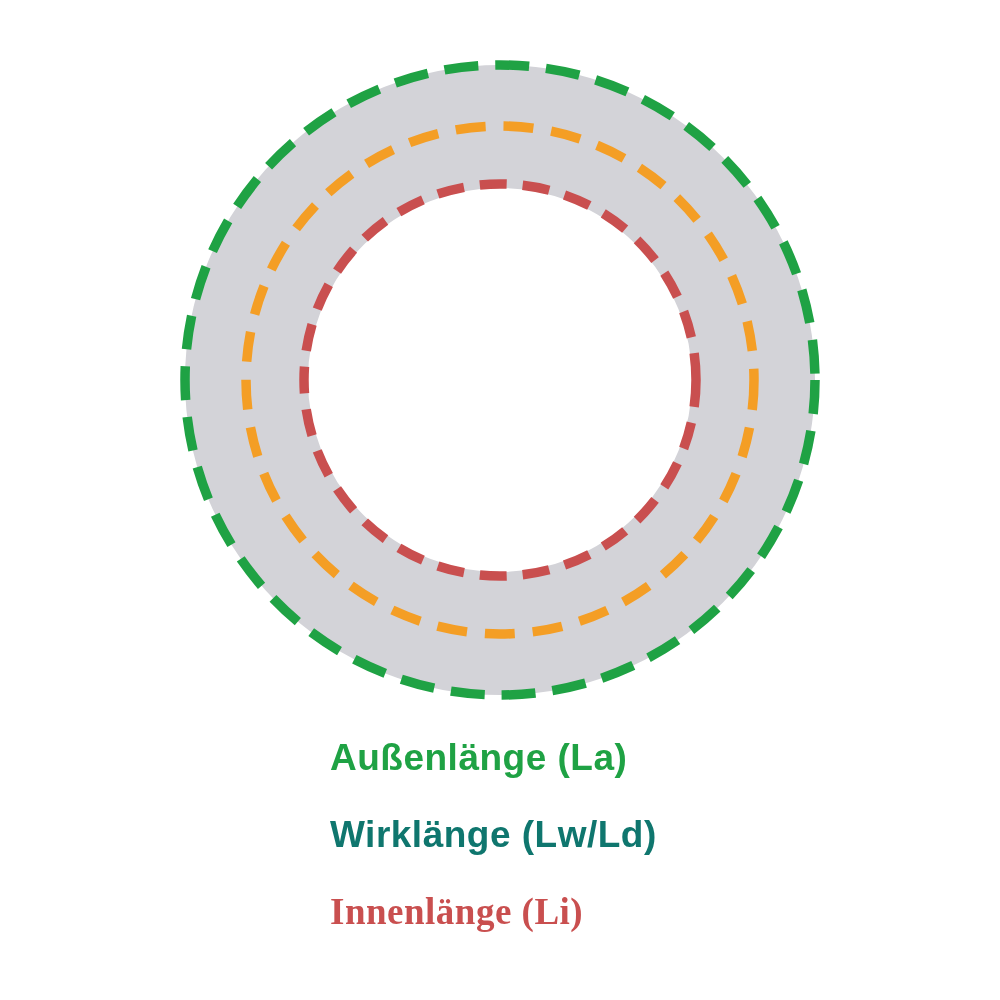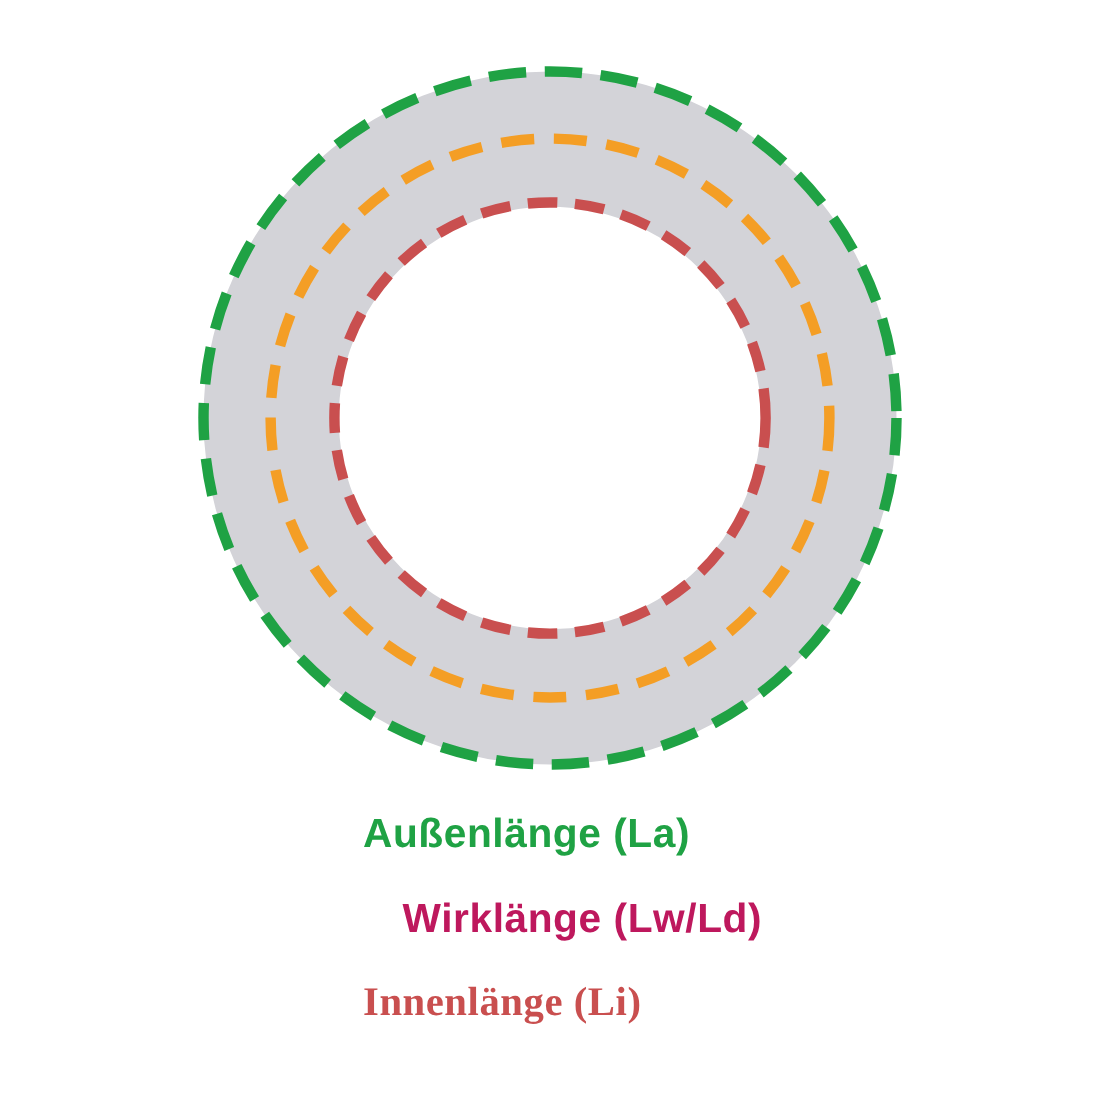--- a/index.html
+++ b/index.html
@@ -62,17 +62,17 @@
 
     <circle class="dash outer" cx="500" cy="380" r="315" stroke="#1FA244"></circle>
 
     <circle class="dash middle" cx="500" cy="380" r="254" stroke="#F49E25"></circle>
 
     <circle class="dash inner" cx="500" cy="380" r="196" stroke="#C94F4F"></circle>
   </svg>
 
   <div class="labels">
     <div class="label" style="color: rgb(31, 162, 68);">Außenlänge (La)</div>
-    <div class="label" style="color: #be185d; margin-left: 36px;">Wirklänge (Lw/Ld)</div>
+    <div class="label" style="color: #0f766e;">Wirklänge (Lw/Ld)</div>
     <div class="label" style="color: rgb(201, 79, 79); font-family: Liberation Serif, serif;">Innenlänge (Li)</div>
   </div>
 
 </div>
 
 </body></html>

